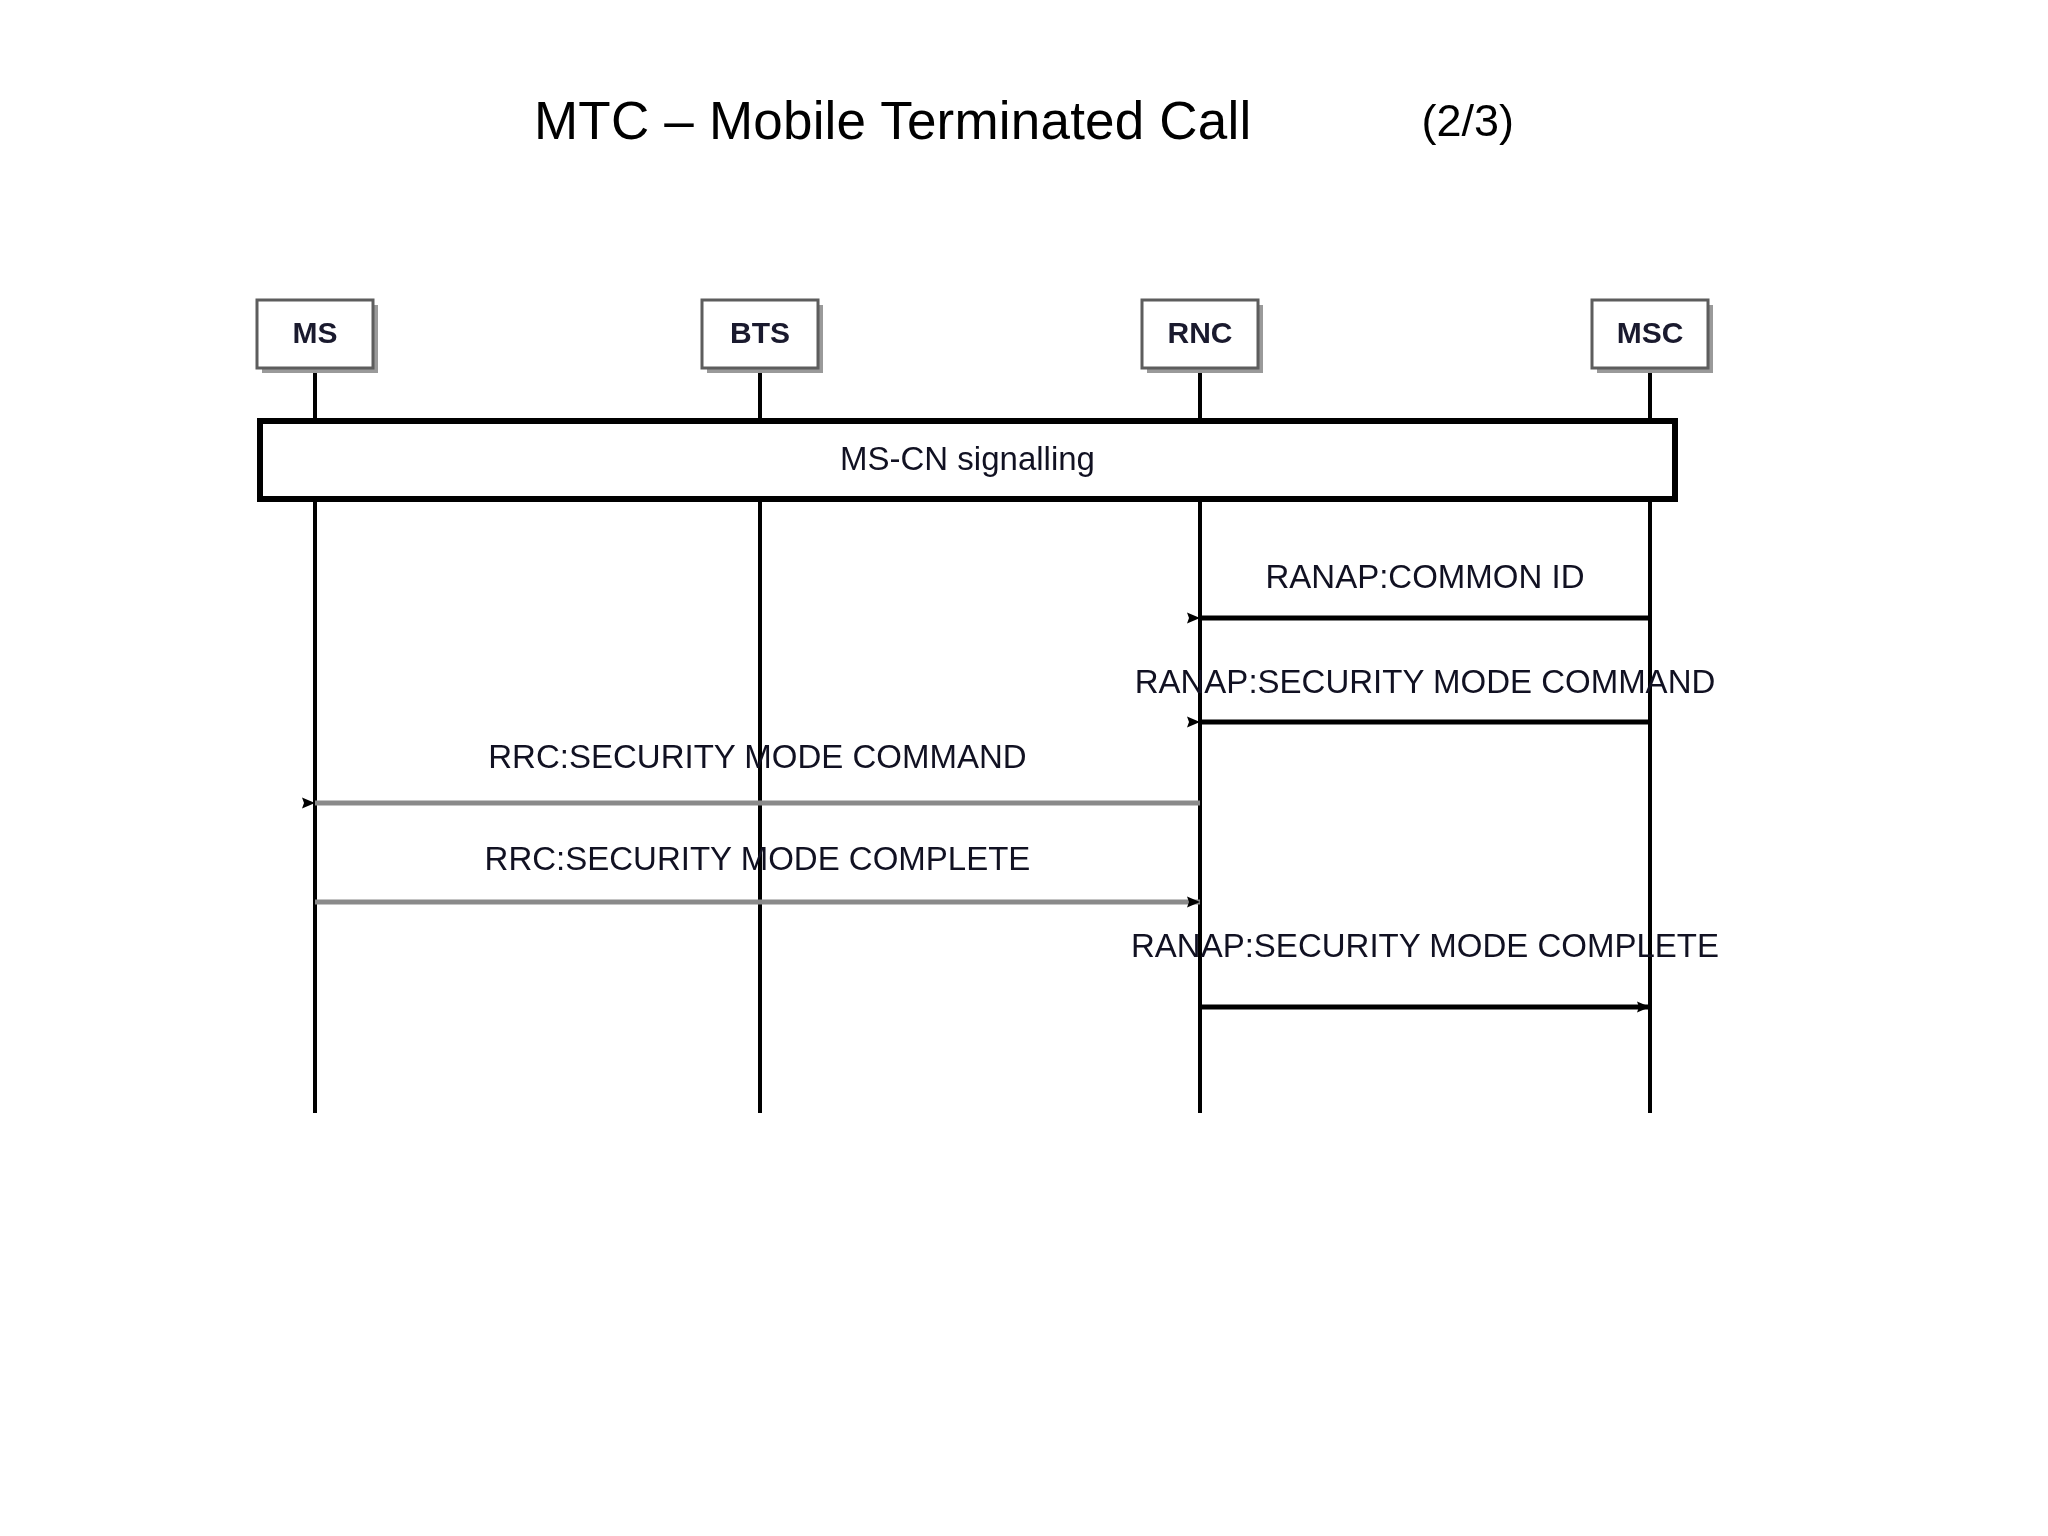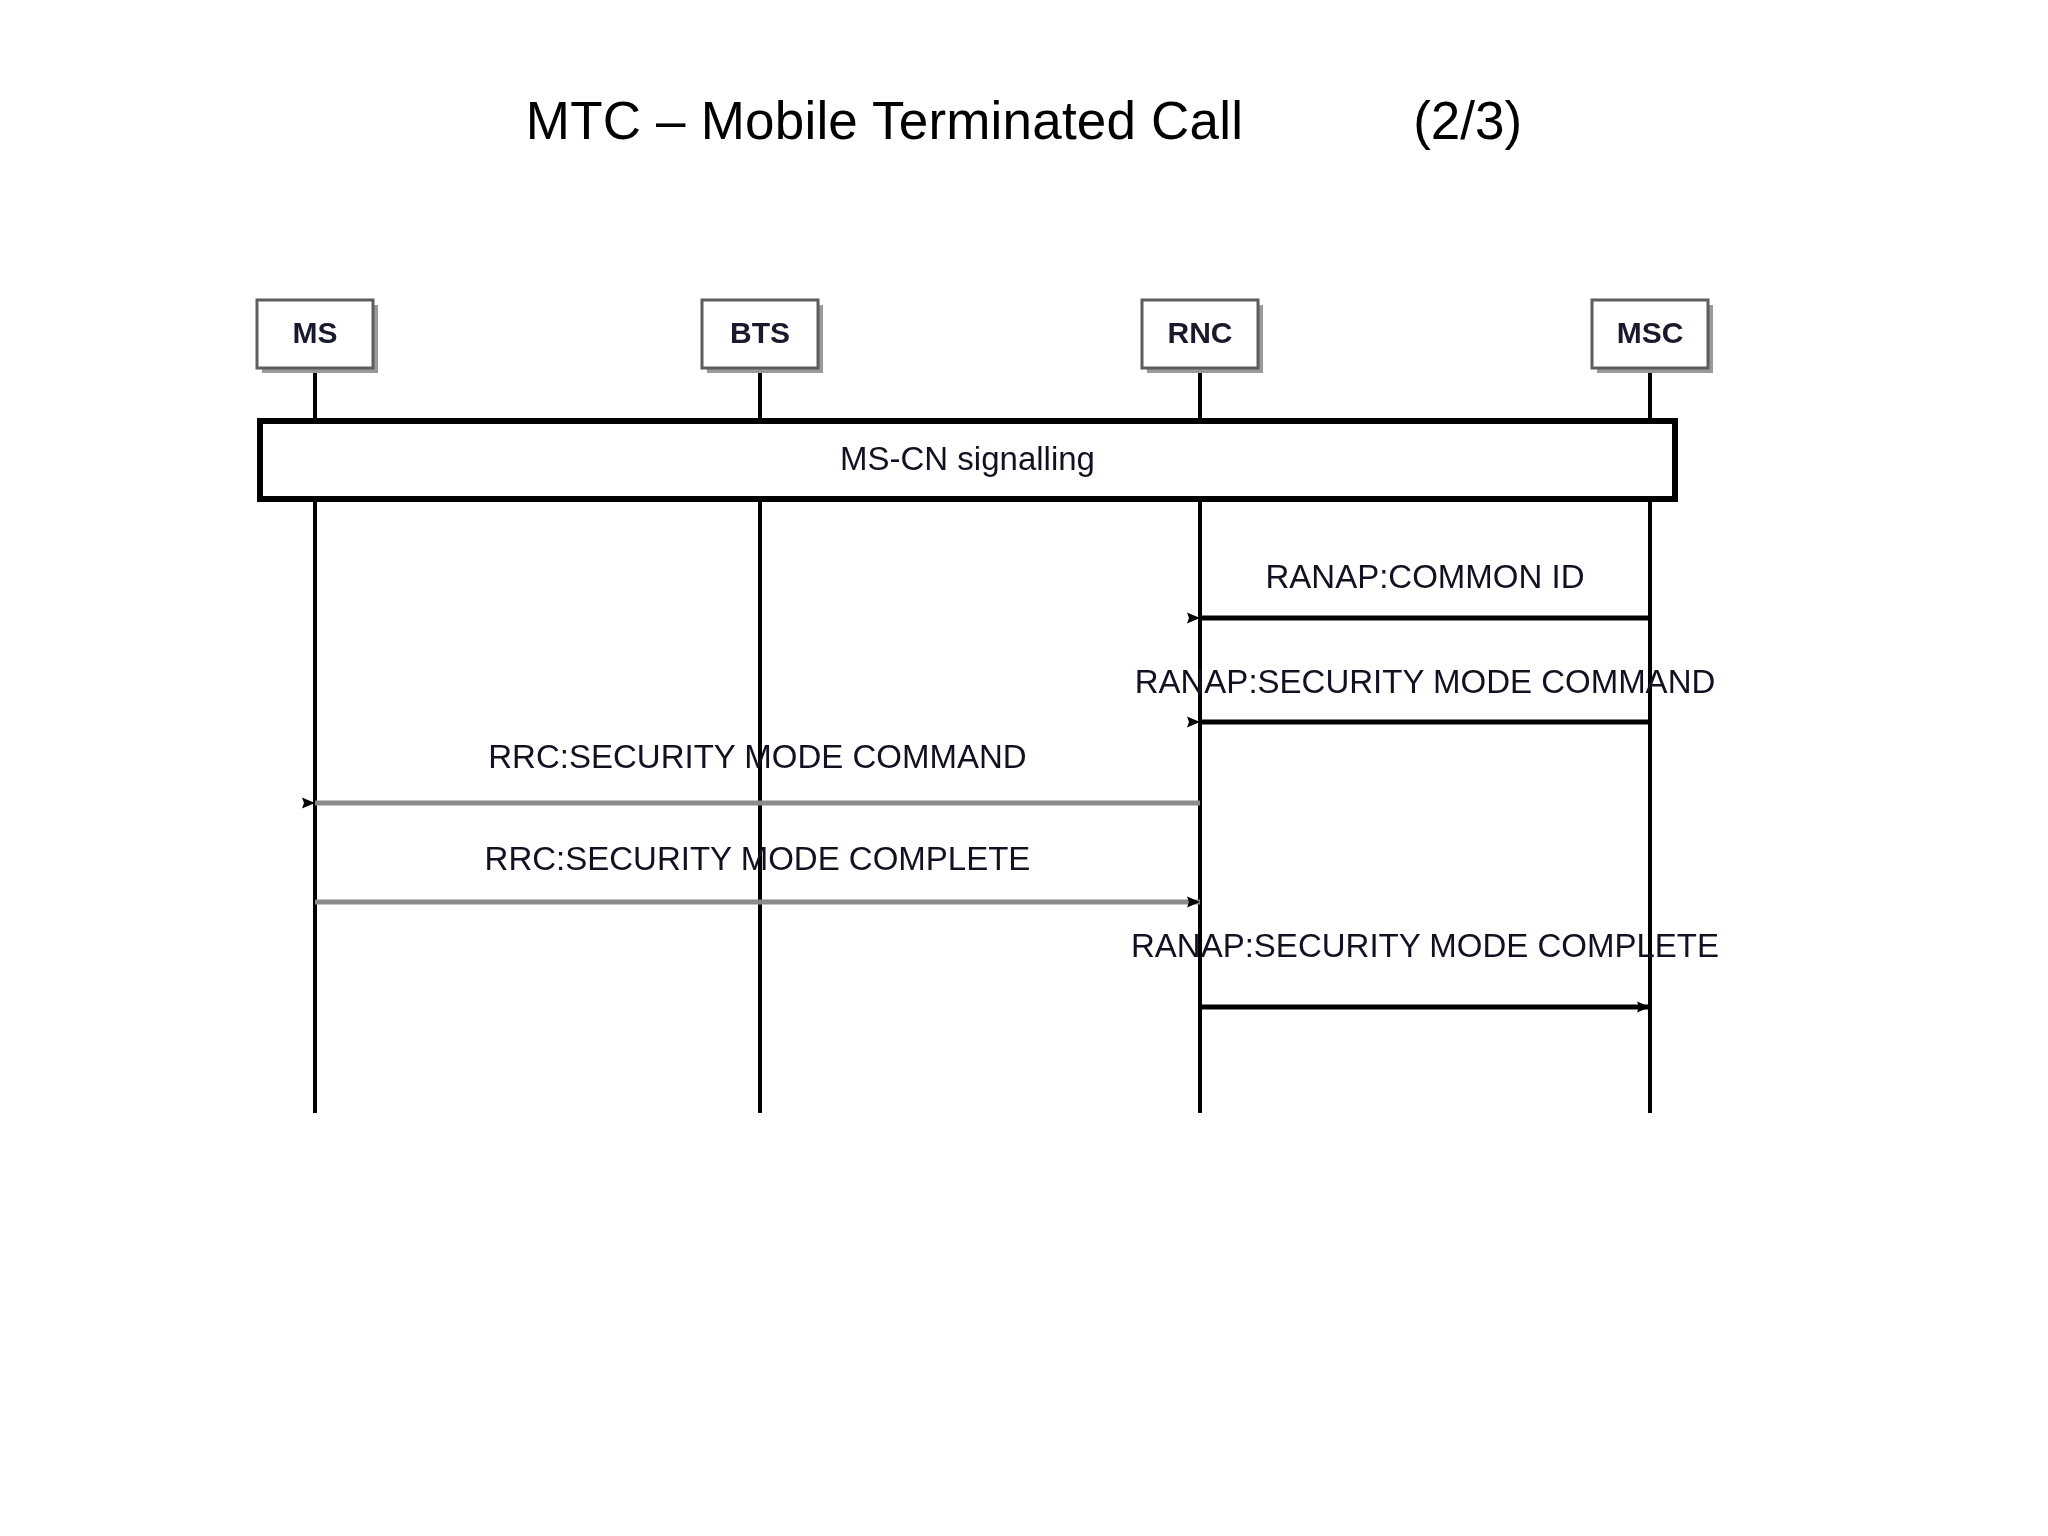--- a/index.html
+++ b/index.html
@@ -29,21 +29,21 @@
     justify-content: center;
     align-items: center;
     white-space: pre;
   }
   .title-main {
     font-size: 53px;
     color: #000000;
     letter-spacing: 0.2px;
   }
   .title-page {
-    font-size: 53px;
+    font-size: 45px;
     color: #000000;
     margin-left: 170px;
   }
   
   .diagram {
     position: absolute;
     left: 0;
     top: 0;
     width: 2048px;
     height: 1296px;

